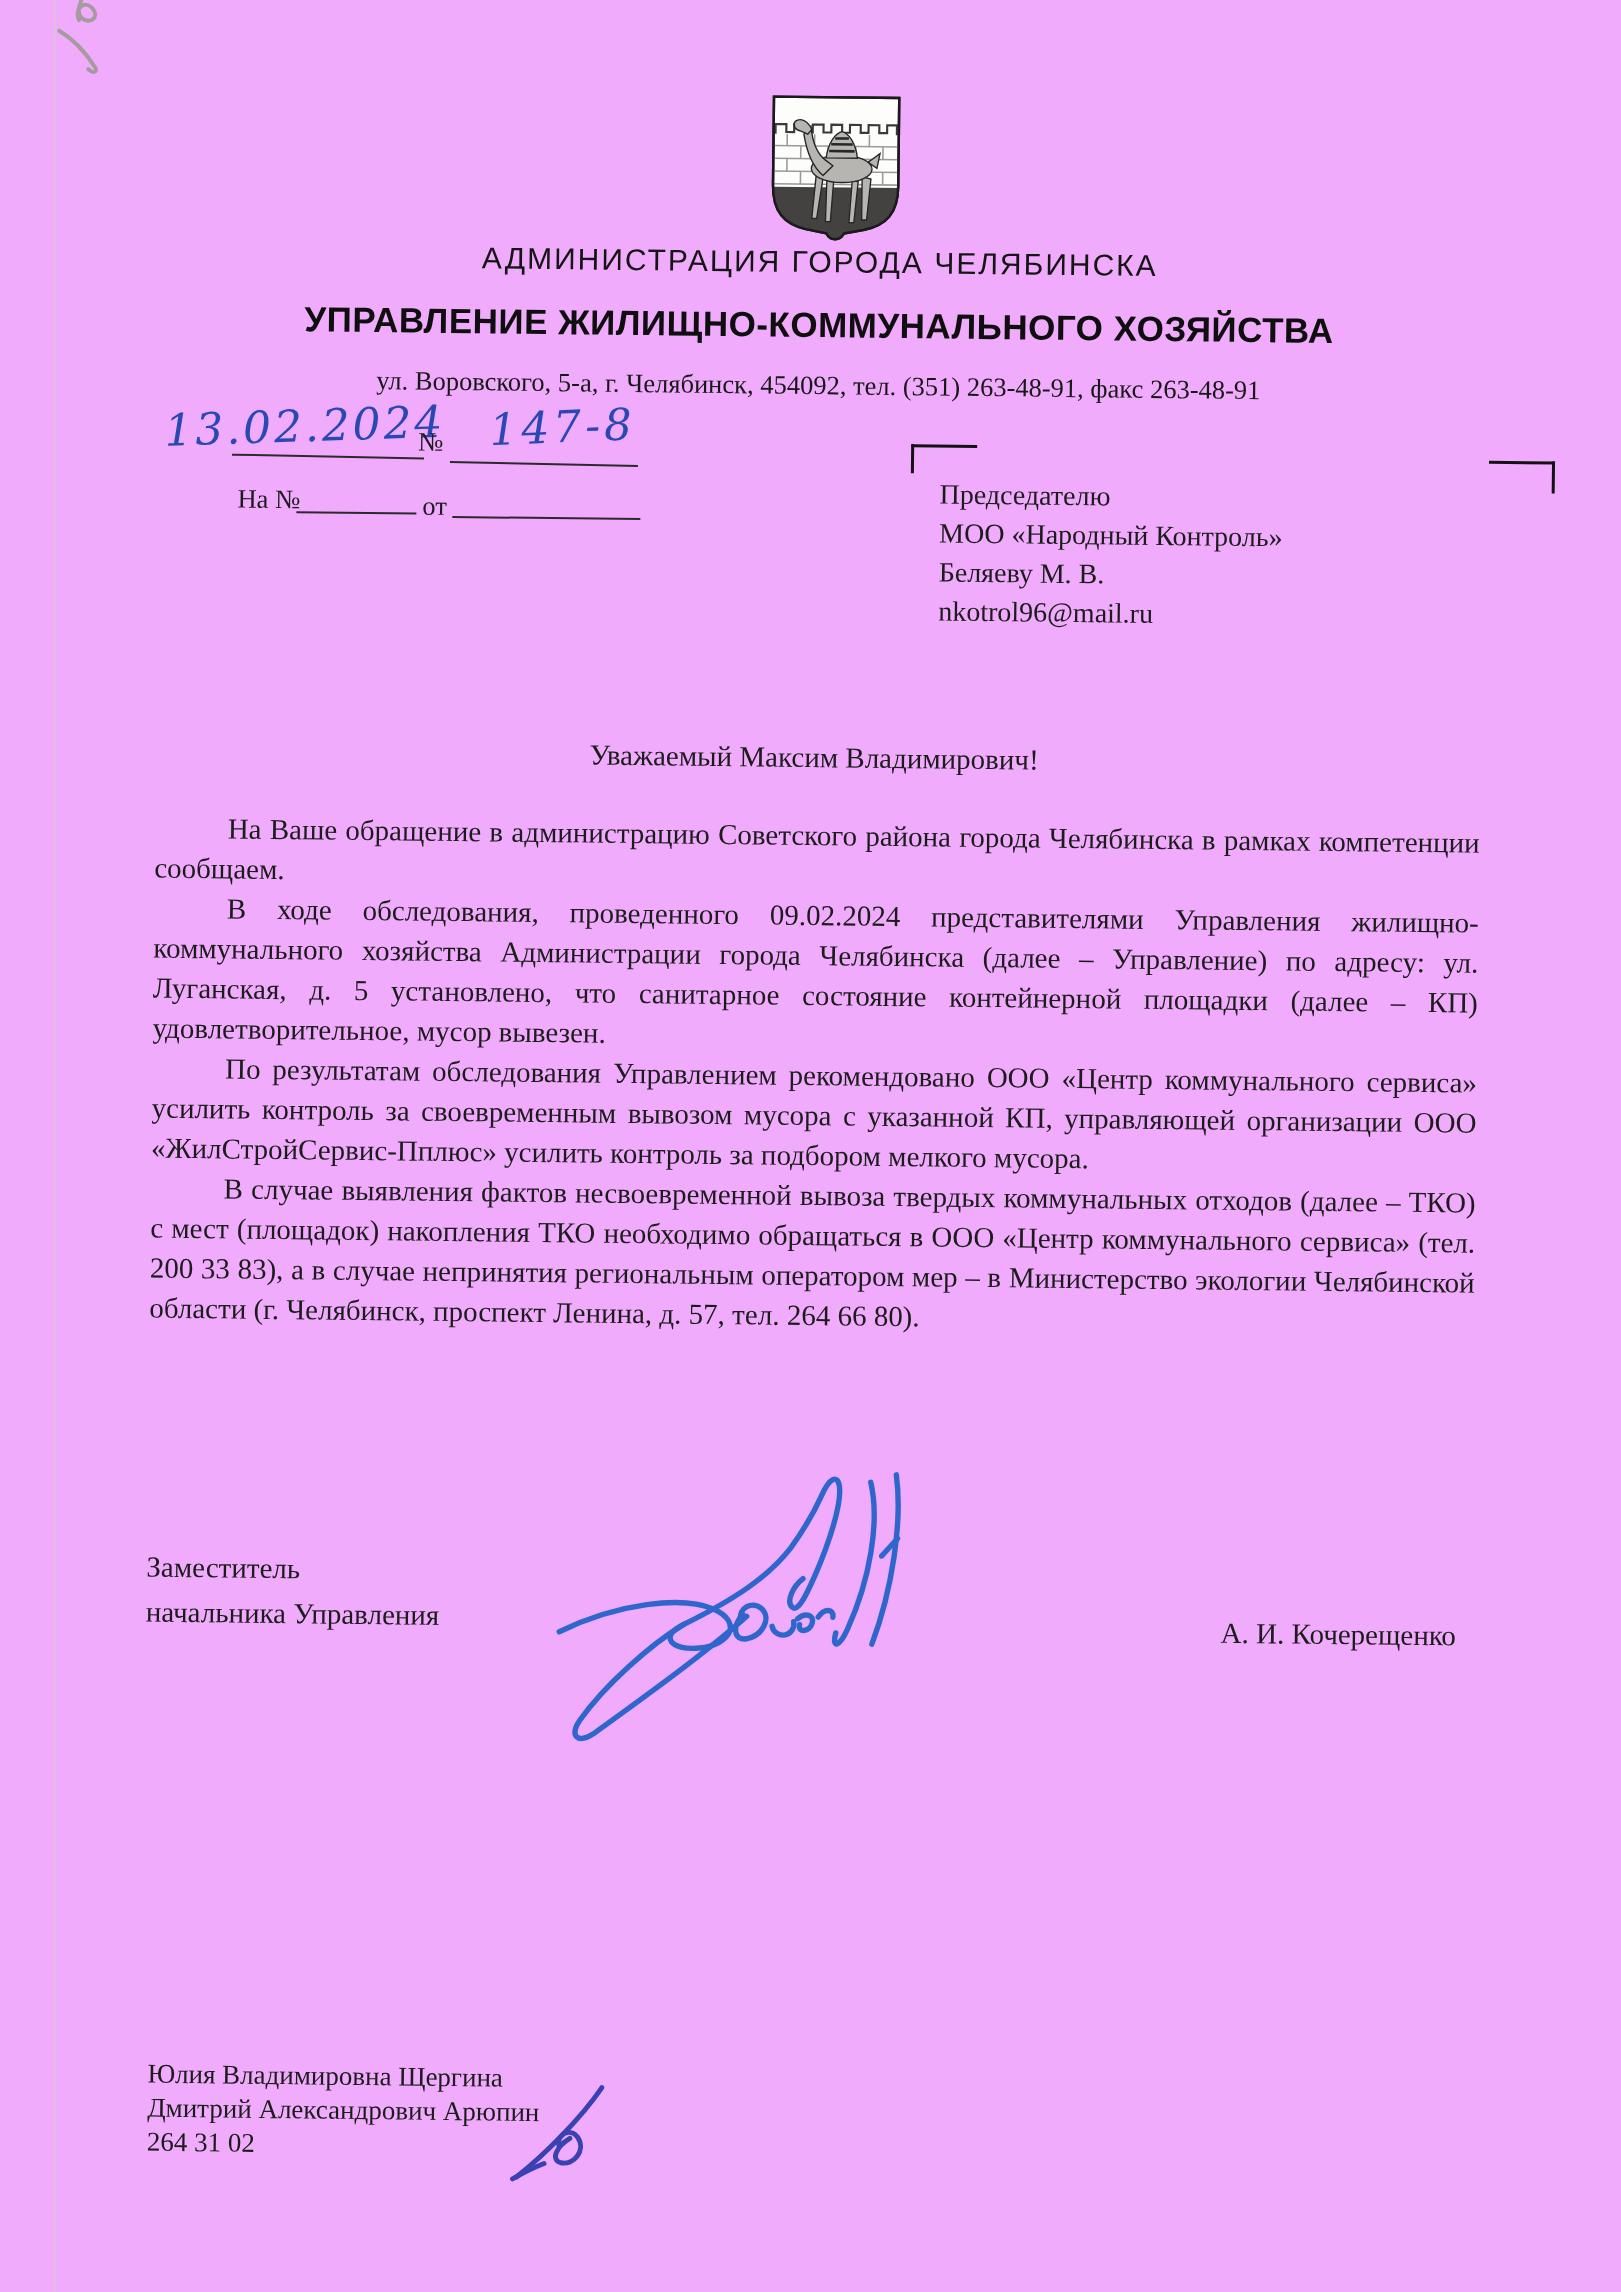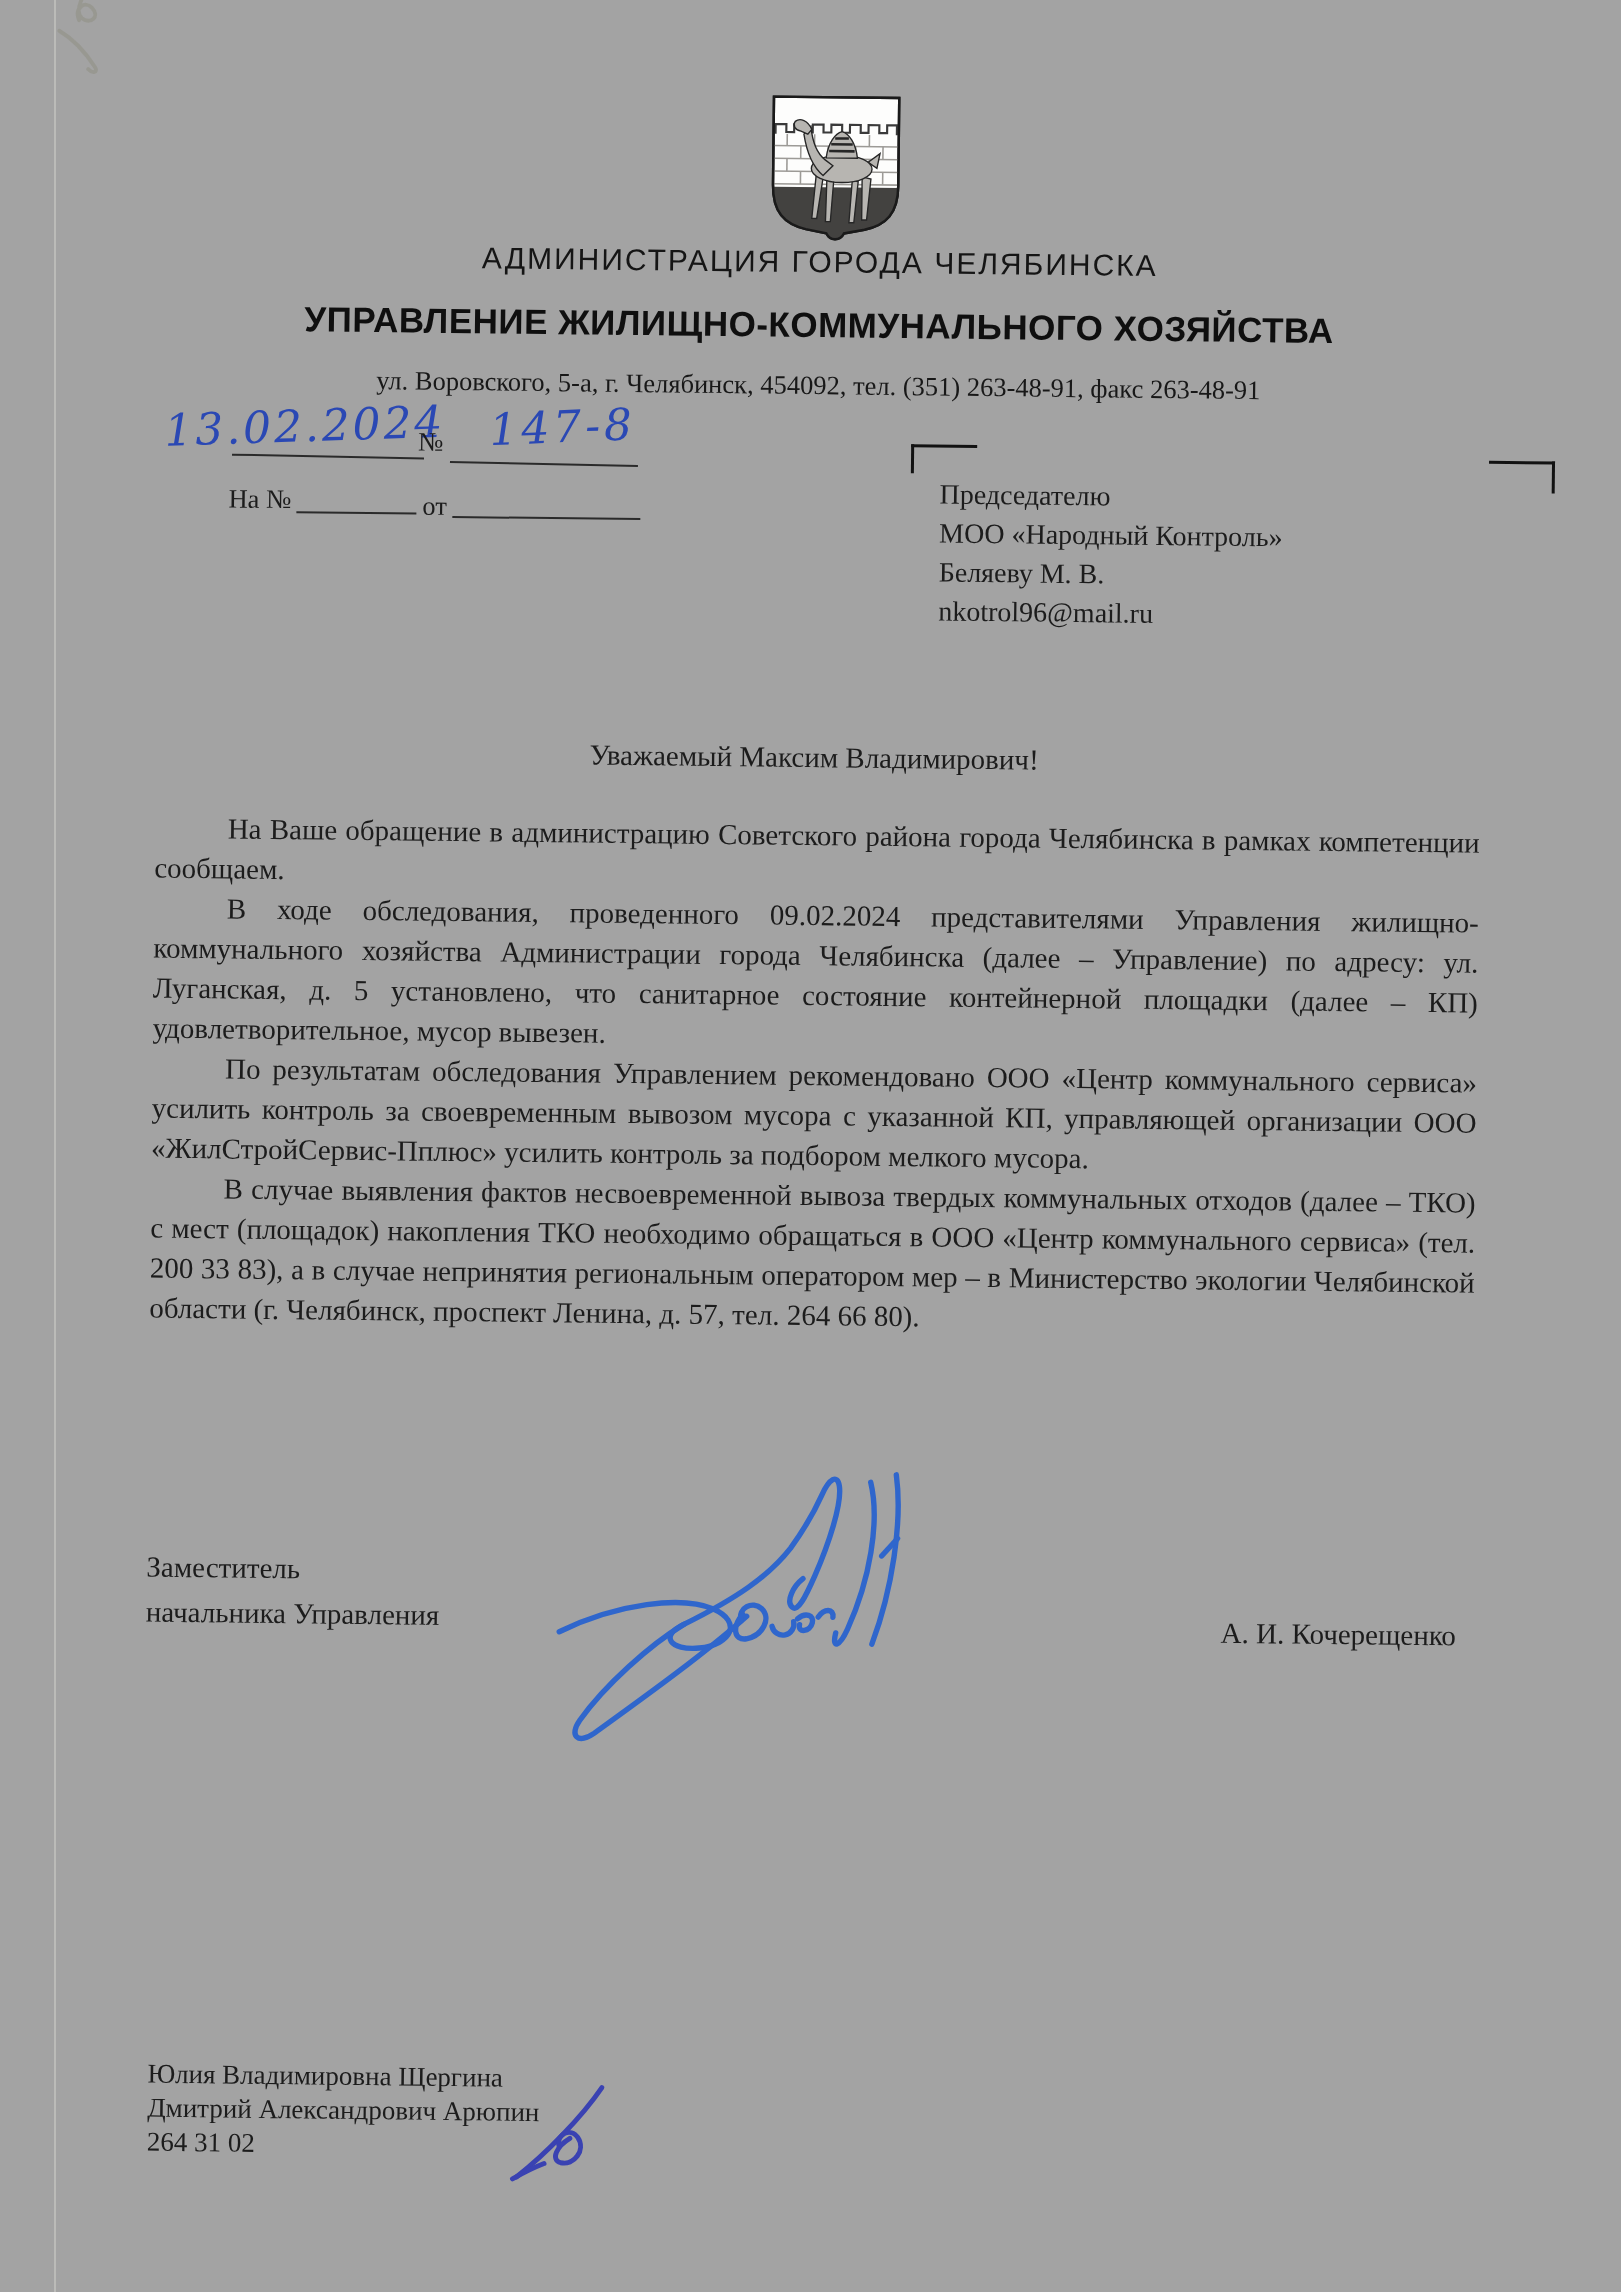--- a/index.html
+++ b/index.html
@@ -1,36 +1,36 @@
 <!DOCTYPE html>
 <html lang="ru"><head>
 <meta charset="utf-8">
 <style>
   html,body{margin:0;padding:0;}
   body{background:#ffffff;font-family:"Liberation Serif",serif;}
-  #page{position:relative;width:1621px;height:2293px;background:#a3a3a3;overflow:hidden;color:#1c1c1c;}
+  #page{position:relative;width:1621px;height:2293px;background:#f0abfc;overflow:hidden;color:#1c1c1c;}
   .sheet{position:absolute;inset:0;transform:rotate(0.65deg);transform-origin:804px 1078px;}
   .abs{position:absolute;}
   
   .edge-line{position:absolute;left:54px;top:0;width:2px;height:2293px;background:#cfcfca;opacity:.55;}
   
   .org1{left:0;top:245px;width:100%;text-align:center;font-family:"Liberation Sans",sans-serif;
         font-size:30px;letter-spacing:2px;color:#151515;}
   .org2{left:0;top:305px;width:100%;text-align:center;font-family:"Liberation Sans",sans-serif;
         font-weight:bold;font-size:35px;letter-spacing:0.5px;color:#0f0f0f;}
   .addr{left:0;top:370px;width:100%;text-align:center;font-size:26.5px;color:#181818;}
   
   .hand{font-family:"DejaVu Serif",serif;font-style:italic;color:#2a48b4;}
   .hand-date{left:157px;top:406px;font-size:44px;transform:rotate(-2.5deg);letter-spacing:2.9px;}
   .hand-num{left:482px;top:404px;font-size:44px;transform:rotate(-3deg);letter-spacing:3.9px;}
   .num-sign{left:411px;top:431px;font-size:26.5px;color:#1c1c1c;}
   .rline{position:absolute;height:2px;background:#2a2a2a;}
   .r1{left:225px;top:461px;width:192px;transform:rotate(.5deg);}
   .r2{left:443px;top:466px;width:188px;transform:rotate(.6deg);}
-  .na{left:222px;top:490px;font-size:26.5px;}
+  .na{left:231px;top:490px;font-size:26.5px;}
   .r3{left:290px;top:517px;width:120px;}
   .ot{left:416px;top:495px;font-size:26.5px;text-align:right;}
   .r4{left:446px;top:520px;width:188px;}
   
   .corner-l{left:904px;top:443px;width:63px;height:25.5px;border-top:3.9px solid #121212;border-left:3.9px solid #121212;}
   .corner-r{left:1482px;top:453px;width:63px;height:29px;border-top:3.9px solid #121212;border-right:3.9px solid #121212;}
   
   .recipient{left:933px;top:473px;font-size:28px;line-height:39px;}
   
   .salutation{left:0;top:741px;width:100%;text-align:center;font-size:29px;}

